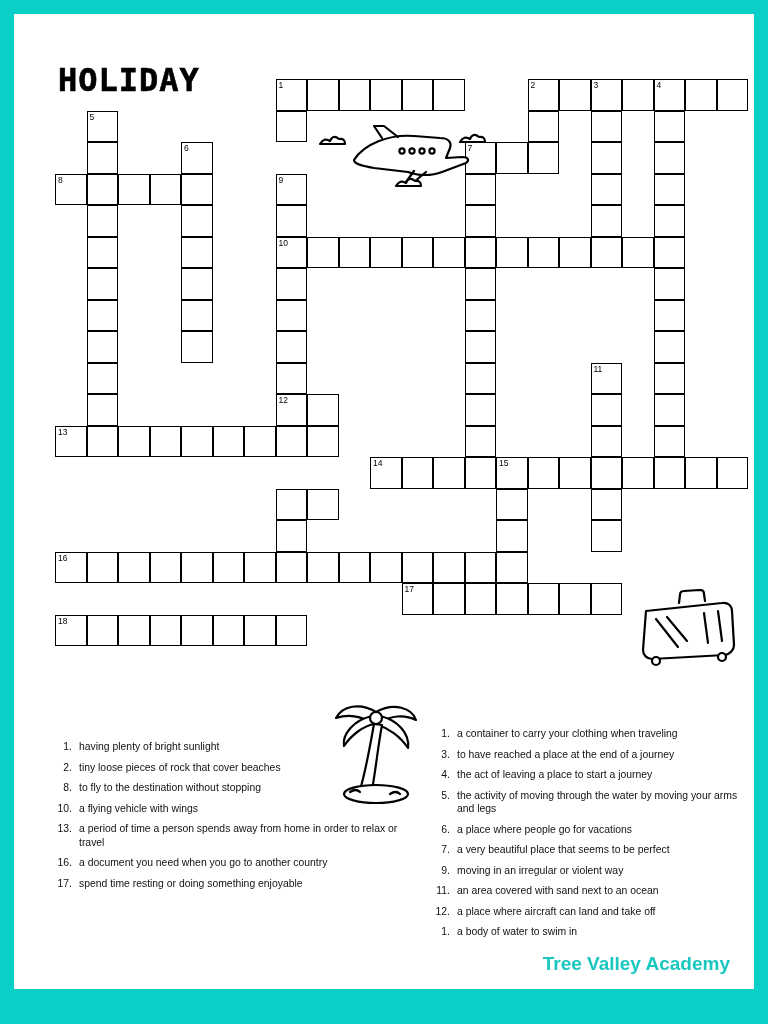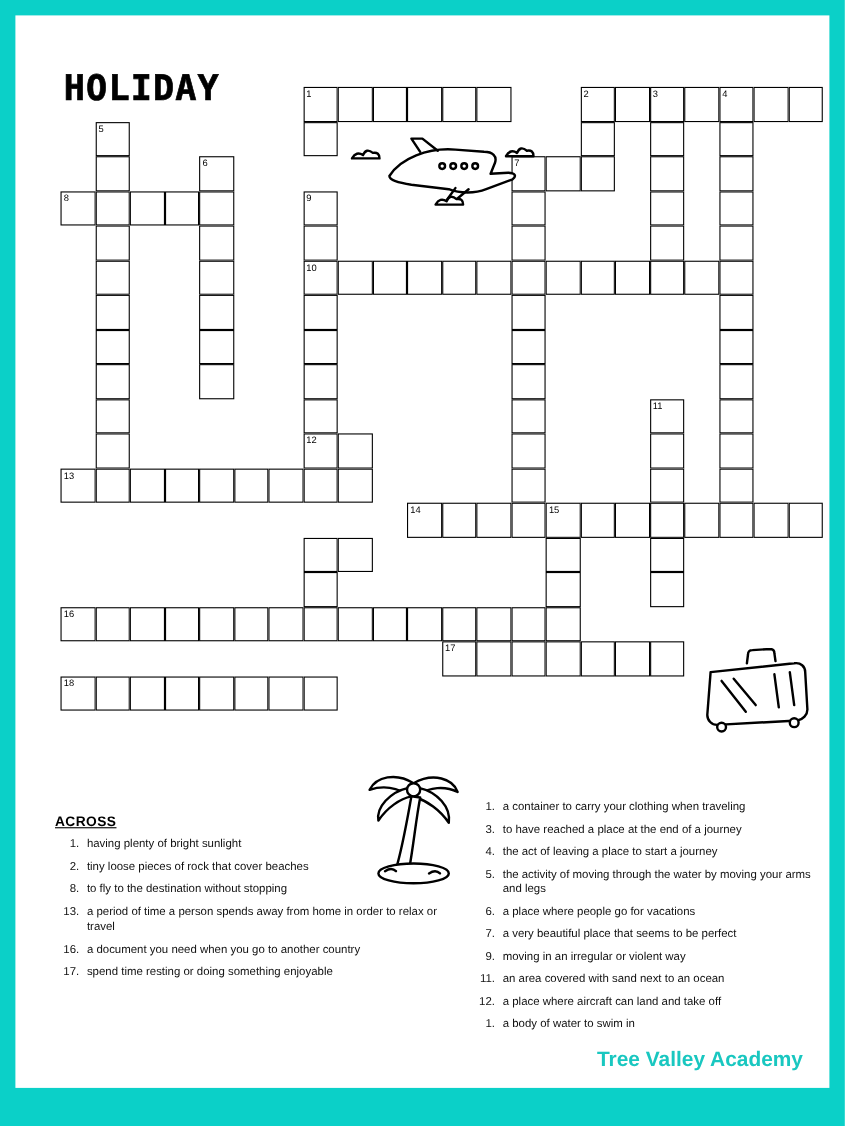--- a/index.html
+++ b/index.html
@@ -296,34 +296,37 @@
       <path d="M48 22 C66 26 78 40 76 54 C68 42 56 34 46 31"></path>
       <circle cx="44" cy="24" r="6"></circle>
       <path d="M42 30 C38 52 34 76 28 96 L40 96 C44 74 46 52 50 31 Z"></path>
       <ellipse cx="44" cy="100" rx="32" ry="9"></ellipse>
       <path d="M18 98 q6 -4 10 0"></path>
       <path d="M58 100 q6 -4 10 0"></path>
     </g>
   </svg>
 
   <div class="clues" id="across">
-    <div class="clue-head">ACROSS</div>
     <div class="clue">
         <span class="n">1.</span>
         <span class="t">having plenty of bright sunlight</span>
       </div>
     <div class="clue">
         <span class="n">2.</span>
         <span class="t">tiny loose pieces of rock that cover beaches</span>
       </div>
     <div class="clue">
         <span class="n">8.</span>
         <span class="t">to fly to the destination without stopping</span>
       </div>
     <div class="clue">
+        <span class="n">10.</span>
+        <span class="t">a flying vehicle with wings</span>
+      </div>
+    <div class="clue">
         <span class="n">13.</span>
         <span class="t">a period of time a person spends away from home in order to relax or travel</span>
       </div>
     <div class="clue">
         <span class="n">16.</span>
         <span class="t">a document you need when you go to another country</span>
       </div>
     <div class="clue">
         <span class="n">17.</span>
         <span class="t">spend time resting or doing something enjoyable</span>

